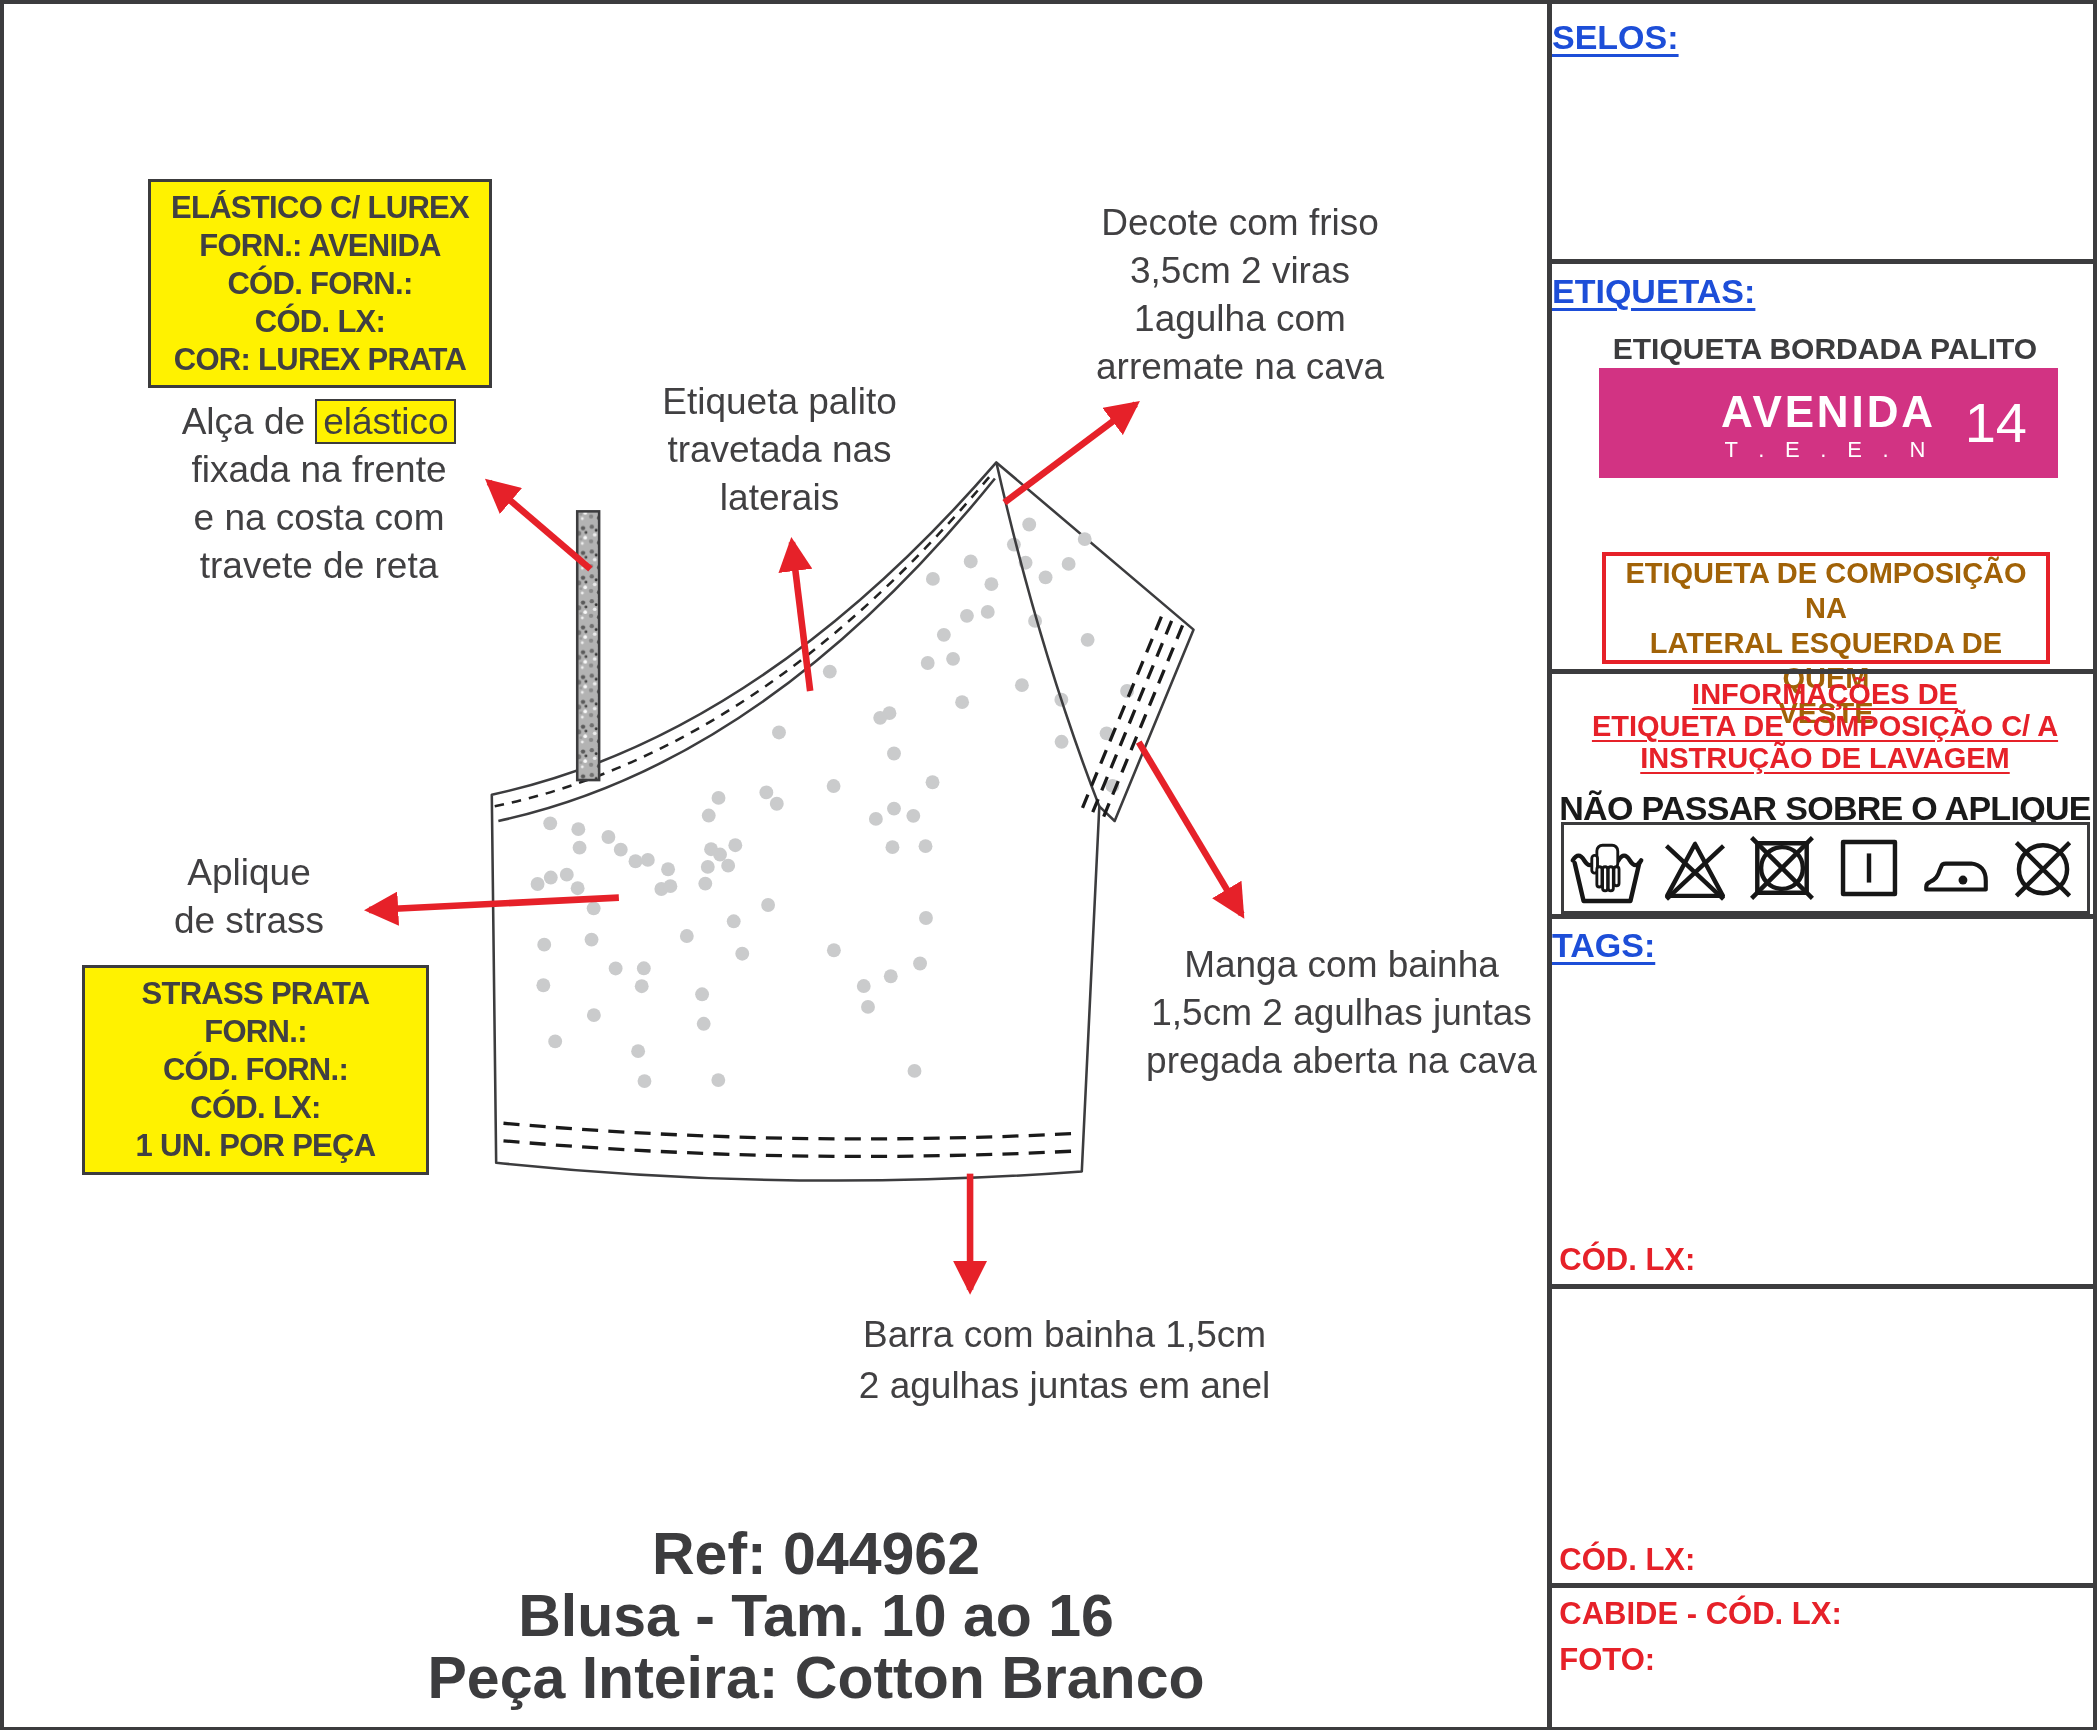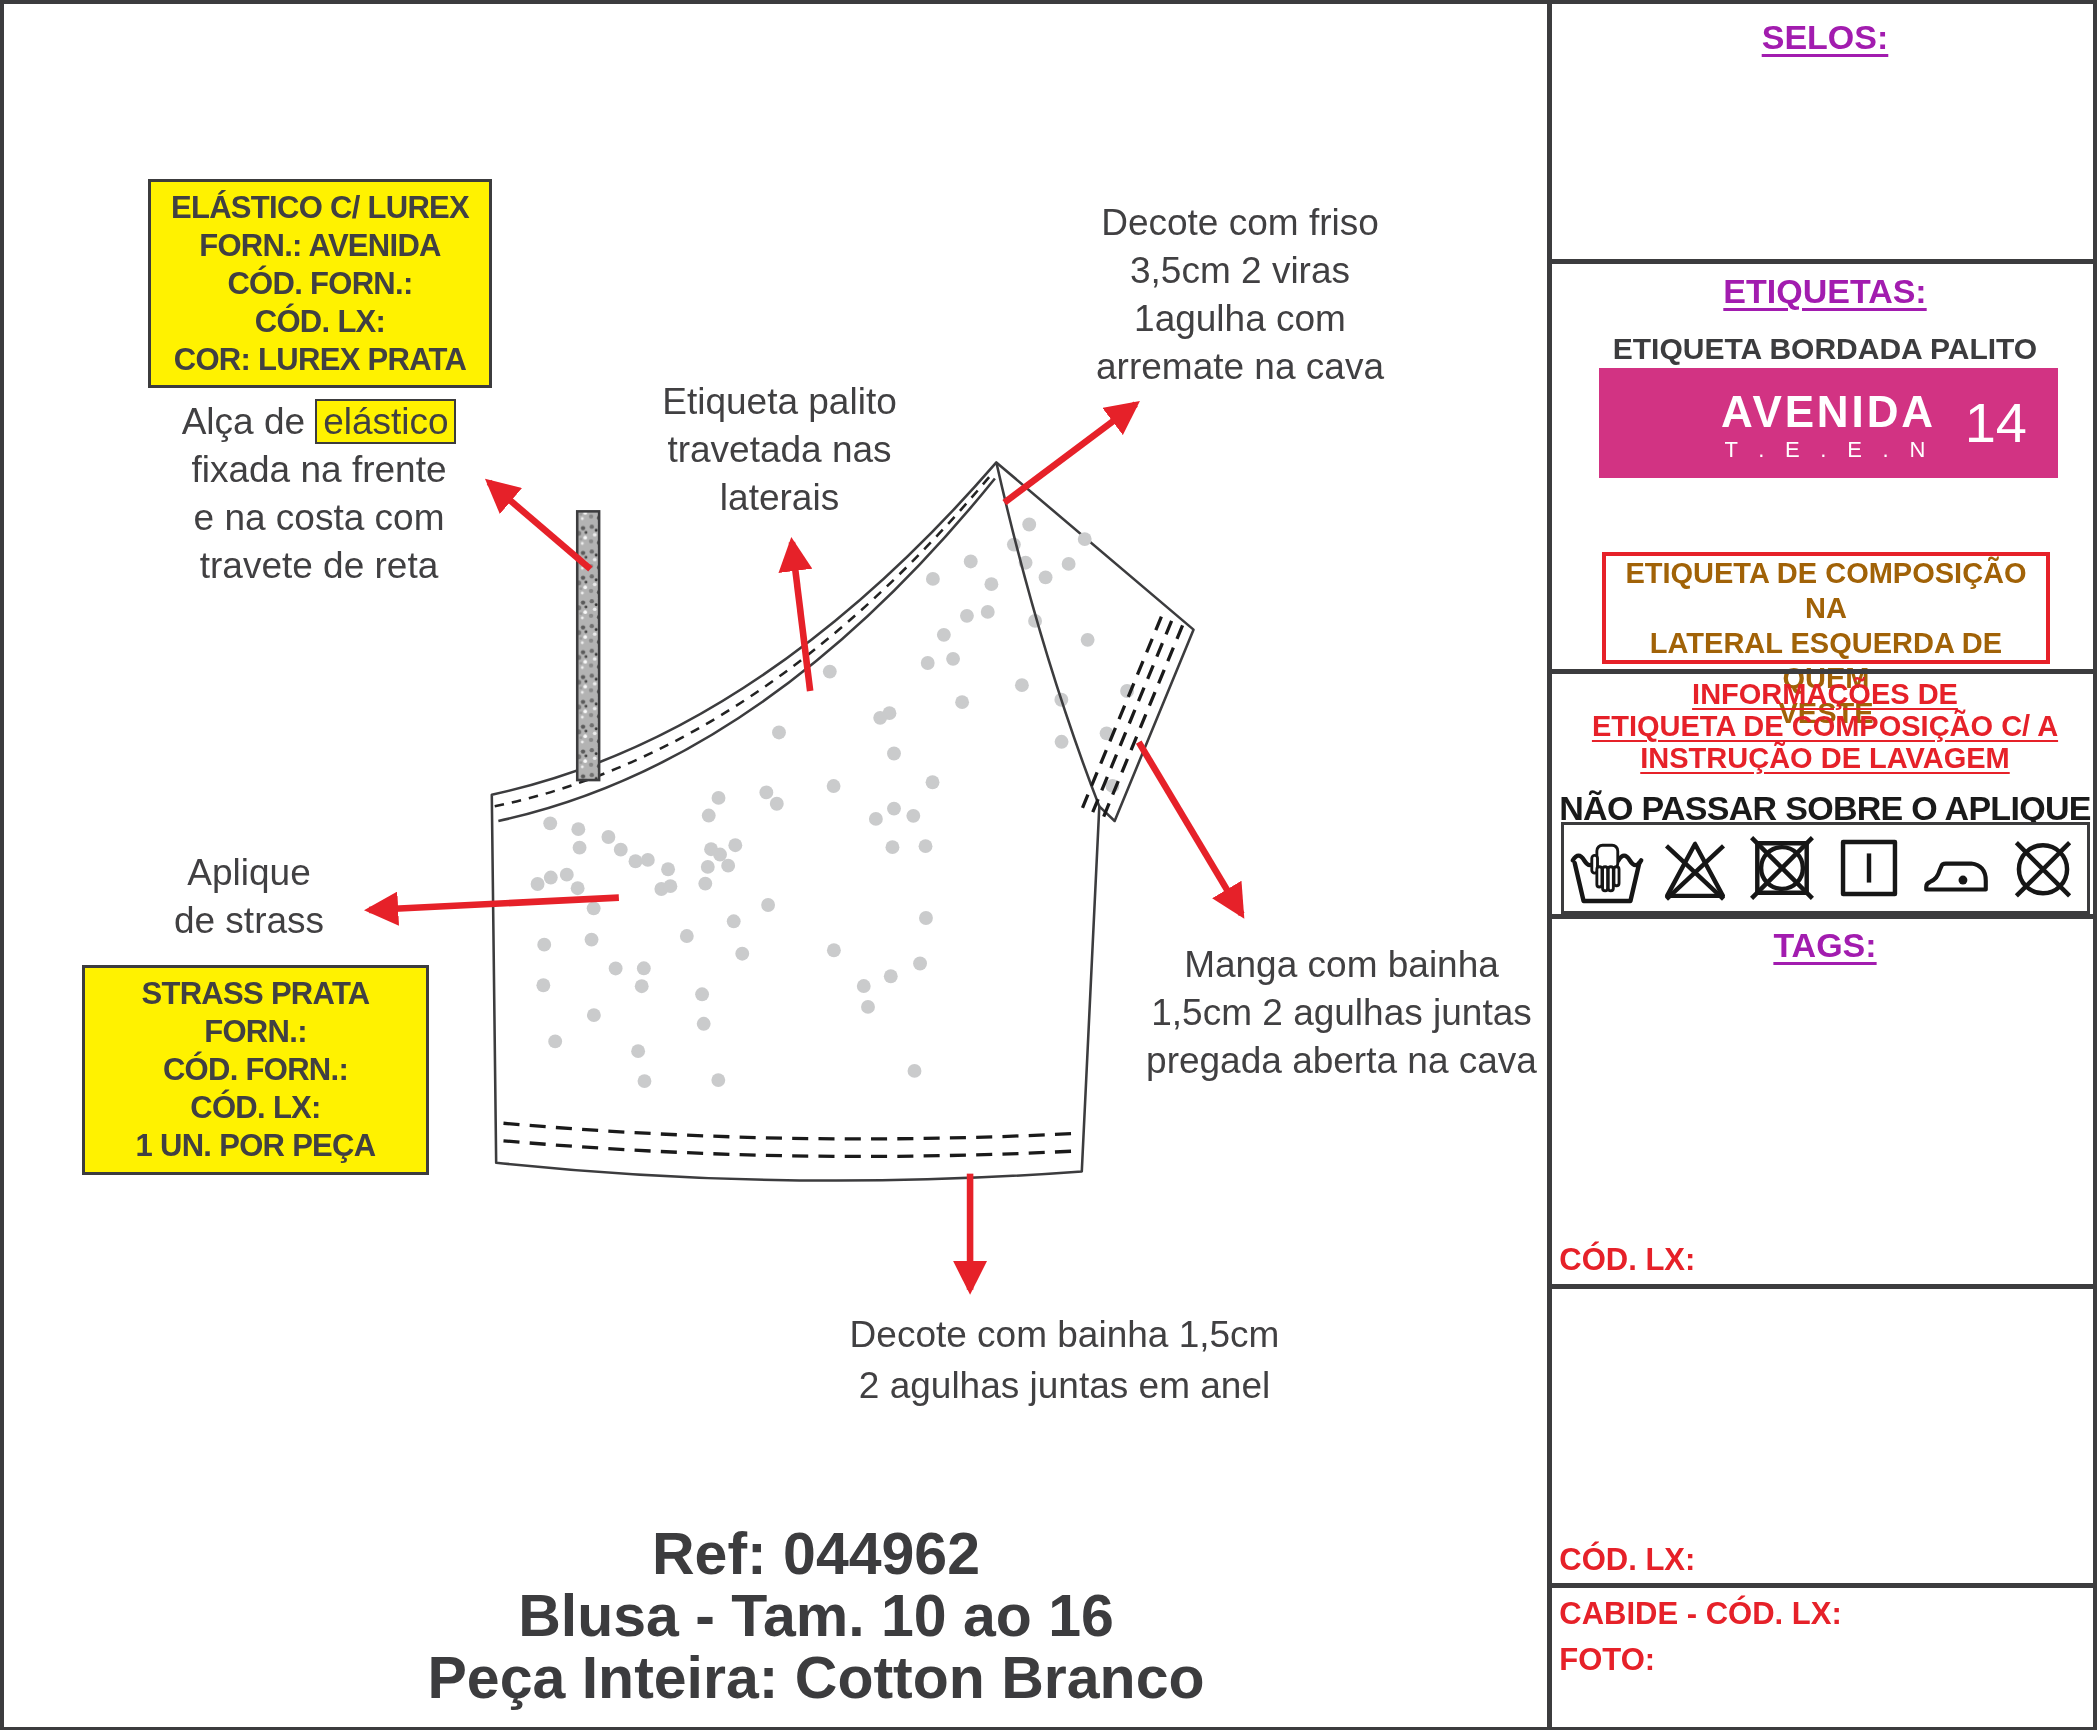--- a/index.html
+++ b/index.html
@@ -20,21 +20,21 @@
   #aplique-note{left:61px;top:849px;width:292px;}
   #manga-note{left:1044px;top:941px;width:511px;}
   #barra-note{left:767px;top:1309px;width:511px;line-height:51px;}
   #elastico-box{left:106px;top:179px;width:338px;height:203px;}
   #strass-box{left:40px;top:965px;width:341px;height:204px;}
   #footer-note{position:absolute;left:336px;top:1523px;width:876px;text-align:center;
                font-weight:bold;font-size:59px;line-height:62px;color:#3c3c3e;}
   
   #sidebar{position:absolute;left:1547px;top:0;width:546px;height:1731px;border-left:5.8px solid #3c3c3e;}
   .divider{position:absolute;left:0;width:100%;height:5.1px;background:#3c3c3e;}
-  .red-head{position:absolute;width:100%;text-align:center;color:#a21caf;font-weight:bold;font-size:34px;}
+  .red-head{position:absolute;width:100%;text-align:left;color:#1d4ed8;font-weight:bold;font-size:34px;}
   .red-head span{text-decoration:underline;text-decoration-thickness:2.9px;text-underline-offset:5.1px;}
   .dark-head{position:absolute;width:100%;text-align:center;color:#3c3c3e;font-weight:bold;font-size:30px;}
   #brand-label{position:absolute;left:47px;top:368px;width:459px;height:110px;background:#d23383;}
   #brand-name{position:absolute;left:0;top:19px;width:100%;text-align:center;color:#fff;
               font-weight:bold;font-size:44px;letter-spacing:2.9px;}
   #brand-sub{position:absolute;left:0;top:69px;width:100%;text-align:center;color:#fff;
              font-size:22px;letter-spacing:7.3px;}
   #brand-size{position:absolute;right:31px;top:22px;color:#fff;font-size:56px;}
   #comp-box{position:absolute;left:50px;top:552px;width:440px;height:104px;border:4.4px solid #e62129;
             color:#a16207;font-weight:bold;font-size:29px;line-height:35px;text-align:center;
@@ -240,21 +240,21 @@
         <div>1 UN. POR PEÇA</div>
       </div>
 
     <div id="manga-note" class="note">
         <div>Manga com bainha</div>
         <div>1,5cm 2 agulhas juntas</div>
         <div>pregada aberta na cava</div>
       </div>
 
     <div id="barra-note" class="note">
-        <div>Decote com bainha 1,5cm</div>
+        <div>Barra com bainha 1,5cm</div>
         <div>2 agulhas juntas em anel</div>
       </div>
 
     <div id="footer-note">
         <div>Ref: 044962</div>
         <div>Blusa - Tam. 10 ao 16</div>
         <div>Peça Inteira: Cotton Branco</div>
       </div>
   </div>
 

